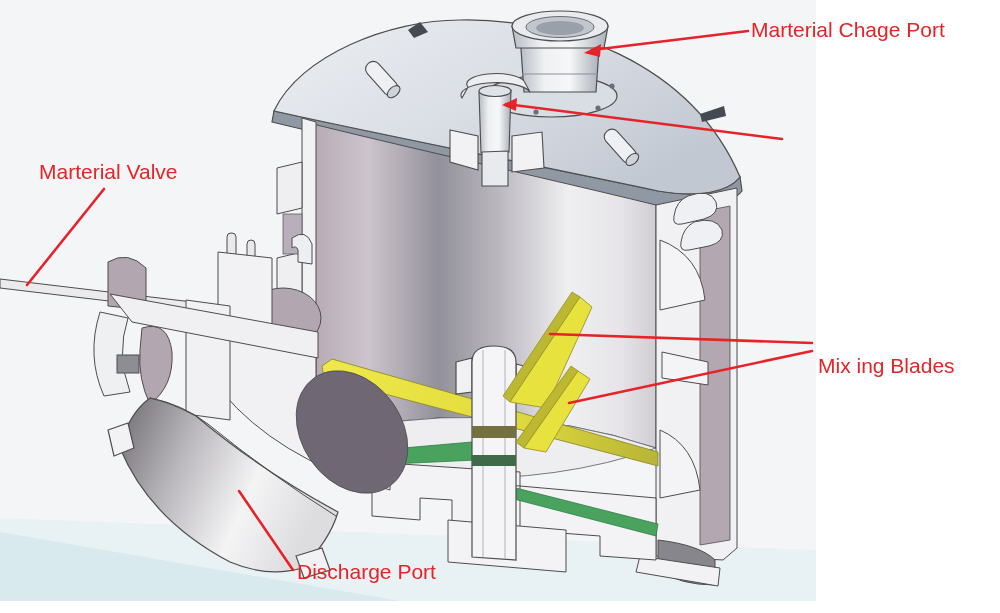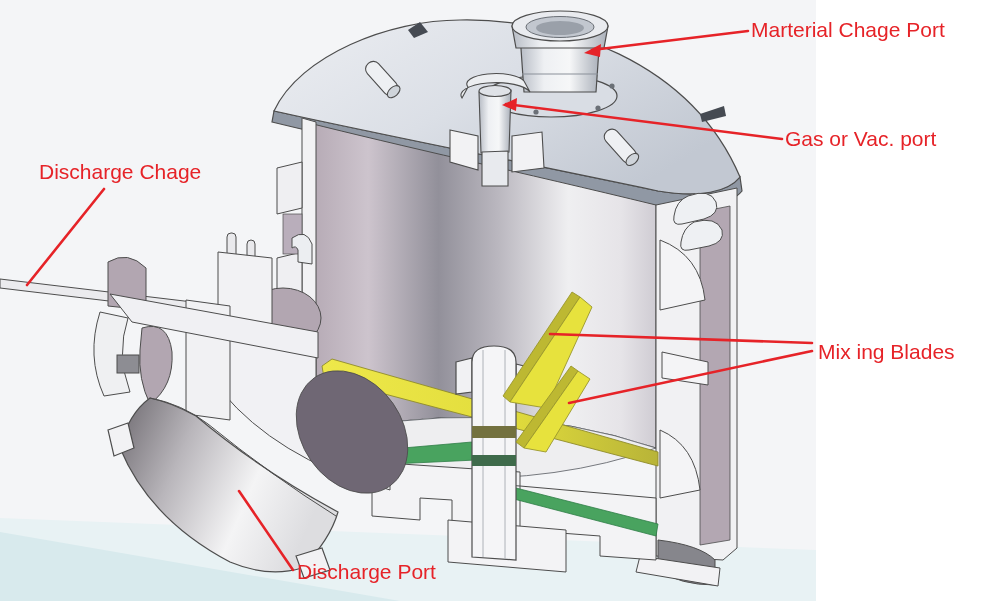--- a/index.html
+++ b/index.html
@@ -5,21 +5,21 @@
   html,body{margin:0;padding:0;background:#ffffff;}
   .stage{
     position:relative;width:1000px;height:613px;overflow:hidden;
     font-family:"Liberation Sans", sans-serif;background:#000000;
   }
   .stage svg{position:absolute;left:0;top:0;}
   .annot{
     position:absolute;color:var(--annot,#e62328);
     font-size:21px;line-height:1.2;white-space:nowrap;font-weight:400;
   }
-  .annot .line2{margin-top:14px;}
+  .annot .line2{margin-top:28px;}
 </style>
 </head>
 <body>
 
 <div class="stage">
 
 <svg width="1000" height="613" viewBox="0 0 1000 613">
   <defs>
     <linearGradient id="metalWall" x1="0" y1="0" x2="1" y2="0">
       <stop offset="0" stop-color="#b3a7b2"></stop>
@@ -189,22 +189,21 @@
     <polygon points="502,105 517,98 516,111" fill="#e62328" stroke="none"></polygon>
     <line x1="104" y1="189" x2="27" y2="285"></line>
     <line x1="550" y1="334" x2="812" y2="343"></line>
     <line x1="569" y1="403" x2="812" y2="351"></line>
     <line x1="239" y1="491" x2="293" y2="570"></line>
   </g>
 </svg>
 
   <div class="annot" style="left:751px;top:17px">Marterial Chage Port</div>
 
-  <div class="annot" style="left:785px;top:126px">Gas or Vac. port</div>
-
-  <div class="annot" style="left:39px;top:159px">Discharge Chage</div>
+
+  <div class="annot" style="left:39px;top:159px">Marterial Valve</div>
 
   <div class="annot" style="left:818px;top:325px">
     <div class="line2">Mix ing Blades</div>
   </div>
 
   <div class="annot" style="left:297px;top:559px">Discharge Port</div>
 </div>
 
 </body></html>

